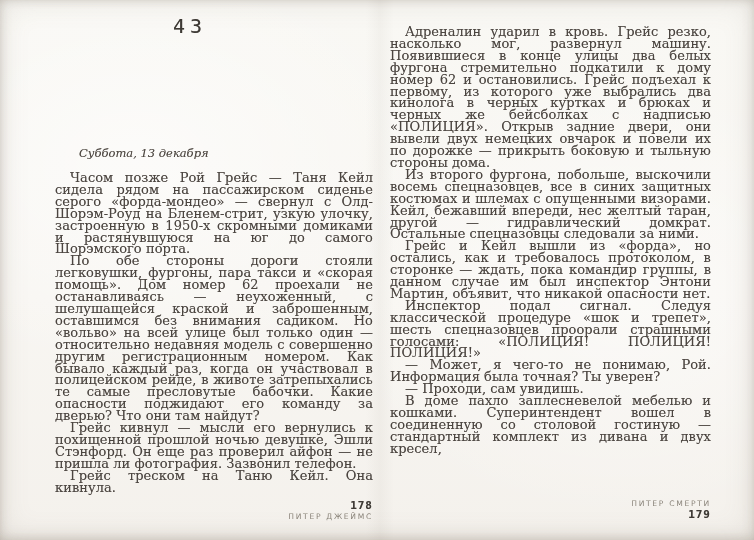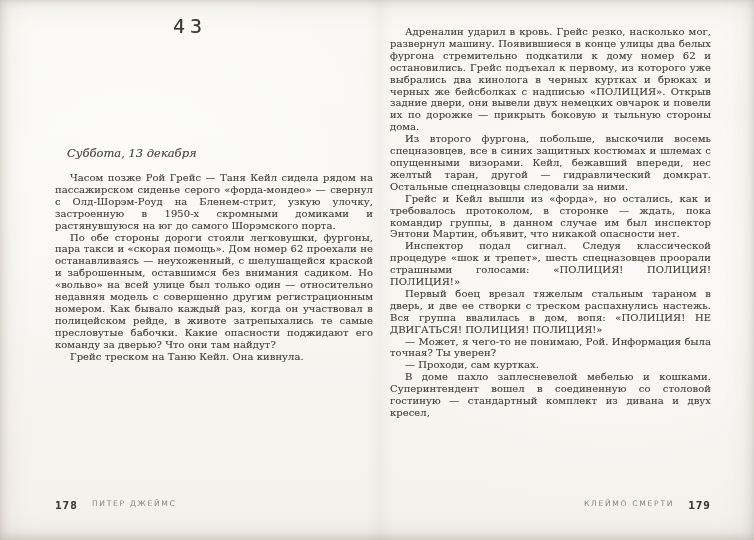--- a/index.html
+++ b/index.html
@@ -66,52 +66,53 @@
     font-family: "DejaVu Sans Mono", monospace;
     font-size: 20px;
     font-weight: 400;
     letter-spacing: 5px;
     color: #3e3a35;
     text-shadow: 0 0 0.5px rgba(62,58,53,0.55);
   }
   .date-line {
     position: absolute;
     top: 146px;
-    left: 12px;
+    left: 24px;
     font-family: "DejaVu Serif", serif;
     font-style: italic;
     font-size: 11.5px;
     color: #4d4741;
     text-shadow: 0 0 0.4px rgba(77,71,65,0.4);
   }
   .body-block {
     position: absolute;
     left: 0;
     width: 100%;
   }
   .page-left  .body-block { top: 172px; }
   .page-right .body-block { top: 26px; }
   .body-block p {
     margin: 0;
     text-indent: 15px;
     text-align: justify;
     font-family: "DejaVu Serif", serif;
-    font-size: 10px;
+    font-size: 13px;
     line-height: 11.9px;
     letter-spacing: 0.05px;
     color: #4b4540;
     text-shadow: 0 0 0.45px rgba(75,69,64,0.45);
   }
   .page-footer {
     position: absolute;
     top: 499px;
     left: 0;
     width: 100%;
     display: flex;
-    align-items: flex-start;
+    align-items: flex-end;
+    flex-direction: column;
   }
   .page-footer.align-right { justify-content: flex-end; }
   .page-num {
     font-family: "DejaVu Sans Mono", monospace;
     font-weight: 700;
     font-size: 11px;
     letter-spacing: 1px;
     color: #3e3a35;
     text-shadow: 0 0 0.5px rgba(62,58,53,0.5);
   }
@@ -130,39 +131,39 @@
 <div class="spread">
   <div class="gutter"></div>
 
   <div class="page page-left">
     <div class="chapter-number">43</div>
     <div class="date-line">Суббота, 13 декабря</div>
 
     <div class="body-block">
       <p>Часом позже Рой Грейс — Таня Кейл сидела рядом на пассажирском сиденье серого «форда-мондео» — свернул с Олд-Шорэм-Роуд на Бленем-стрит, узкую улочку, застроенную в 1950-х скромными домиками и растянувшуюся на юг до самого Шорэмского порта.</p>
       <p>По обе стороны дороги стояли легковушки, фургоны, пара такси и «скорая помощь». Дом номер 62 проехали не останавливаясь — неухоженный, с шелушащейся краской и заброшенным, оставшимся без внимания садиком. Но «вольво» на всей улице был только один — относительно недавняя модель с совершенно другим регистрационным номером. Как бывало каждый раз, когда он участвовал в полицейском рейде, в животе затрепыхались те самые пресловутые бабочки. Какие опасности поджидают его команду за дверью? Что они там найдут?</p>
+      <p>Грейс кивнул — мысли его вернулись к похищенной прошлой ночью девушке, Эшли Стэнфорд. Он еще раз проверил айфон — не пришла ли фотография. Зазвонил телефон.</p>
       <p>Грейс треском на Таню Кейл. Она кивнула.</p>
     </div>
 
     <div class="page-footer">
       <span class="page-num">178</span>
       <span class="running-title">ПИТЕР ДЖЕЙМС</span>
     </div>
   </div>
 
   <div class="page page-right">
     <div class="body-block">
       <p>Адреналин ударил в кровь. Грейс резко, насколько мог, развернул машину. Появившиеся в конце улицы два белых фургона стремительно подкатили к дому номер 62 и остановились. Грейс подъехал к первому, из которого уже выбрались два кинолога в черных куртках и брюках и черных же бейсболках с надписью «ПОЛИЦИЯ». Открыв задние двери, они вывели двух немецких овчарок и повели их по дорожке — прикрыть боковую и тыльную стороны дома.</p>
       <p>Из второго фургона, побольше, выскочили восемь спецназовцев, все в синих защитных костюмах и шлемах с опущенными визорами. Кейл, бежавший впереди, нес желтый таран, другой — гидравлический домкрат. Остальные спецназовцы следовали за ними.</p>
       <p>Грейс и Кейл вышли из «форда», но остались, как и требовалось протоколом, в сторонке — ждать, пока командир группы, в данном случае им был инспектор Энтони Мартин, объявит, что никакой опасности нет.</p>
       <p>Инспектор подал сигнал. Следуя классической процедуре «шок и трепет», шесть спецназовцев проорали страшными голосами: «ПОЛИЦИЯ! ПОЛИЦИЯ! ПОЛИЦИЯ!»</p>
-      <p>Первый боец врезал тяжелым стальным тараном в дверь, и две ее створки с треском распахнулись настежь. Вся группа ввалилась в дом, вопя: «ПОЛИЦИЯ! НЕ ДВИГАТЬСЯ! ПОЛИЦИЯ! ПОЛИЦИЯ!»</p>
       <p>— Может, я чего-то не понимаю, Рой. Информация была точная? Ты уверен?</p>
-      <p>— Проходи, сам куртках.</p>
+      <p>— Проходи, сам увидишь.</p>
       <p>В доме пахло заплесневелой мебелью и кошками. Суперинтендент вошел в соединенную со столовой гостиную — стандартный комплект из дивана и двух кресел,</p>
     </div>
 
     <div class="page-footer align-right">
-      <span class="running-title">КЛЕЙМО СМЕРТИ</span>
+      <span class="running-title">ПИТЕР СМЕРТИ</span>
       <span class="page-num">179</span>
     </div>
   </div>
 </div>
 
 </body></html>

